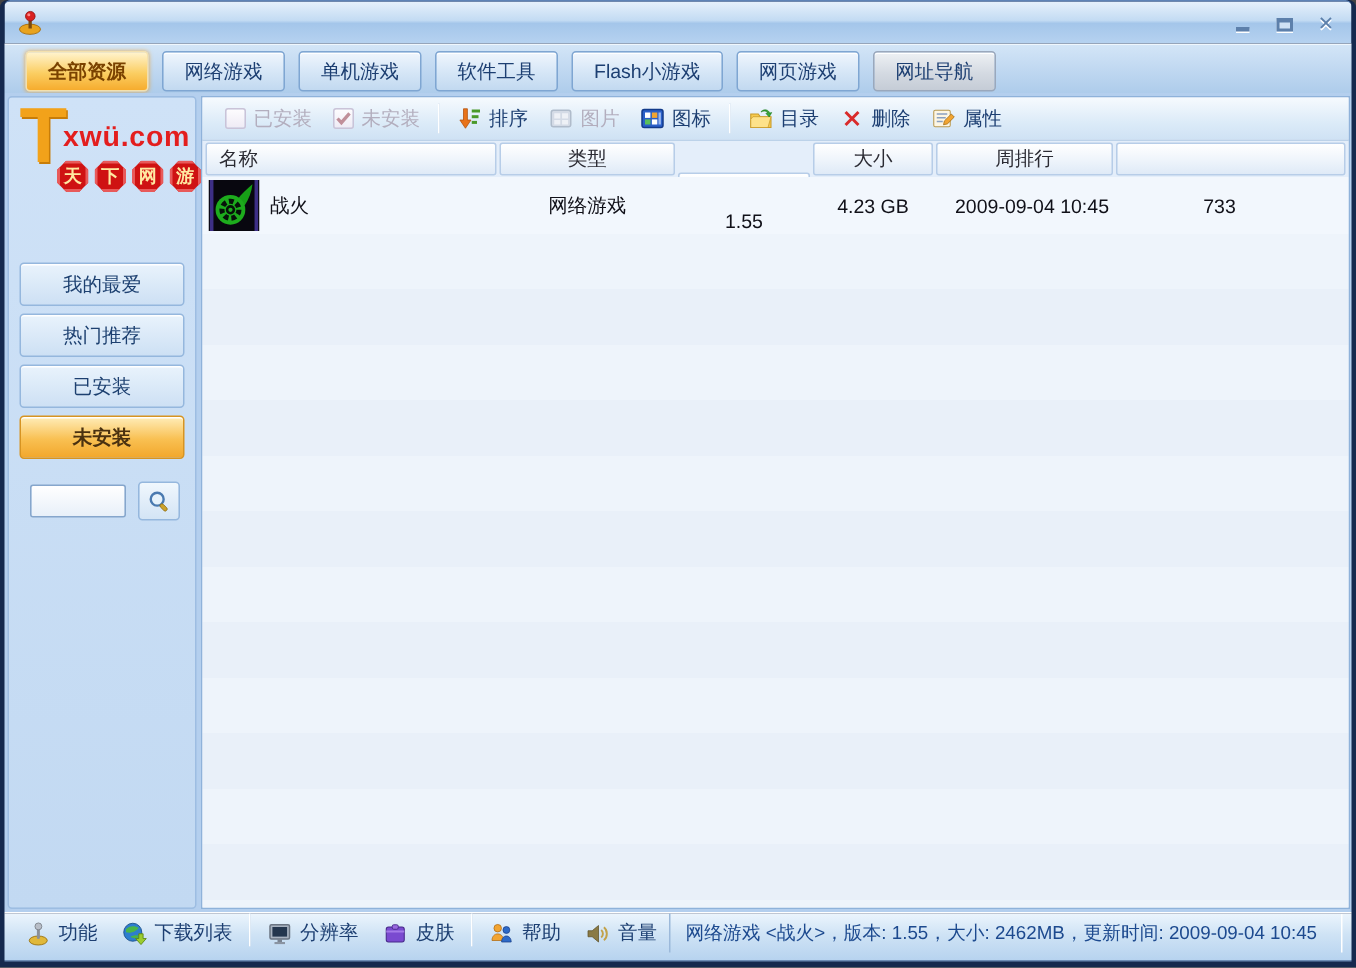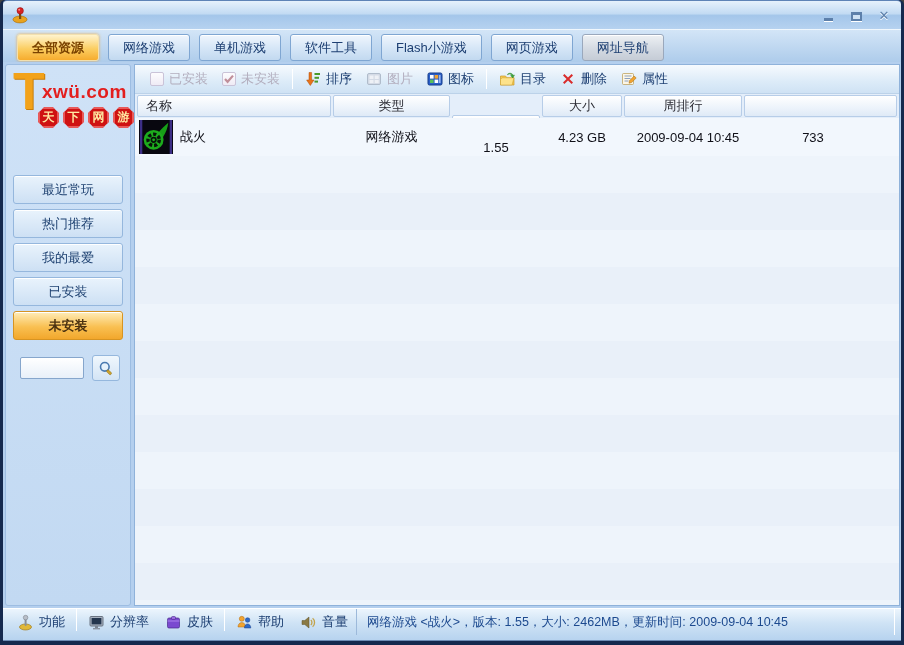--- a/index.html
+++ b/index.html
@@ -193,23 +193,22 @@
         <span class="logo-t">T</span>
         <span class="logo-domain">xwü.com</span>
         <div class="badges">
           <span class="badge">天</span>
           <span class="badge">下</span>
           <span class="badge">网</span>
           <span class="badge">游</span>
         </div>
       </div>
       <div class="nav">
-        <div class="nav-btn">最近常玩</div>
+        <div class="nav-btn">我的最爱</div>
         <div class="nav-btn">热门推荐</div>
-        <div class="nav-btn">我的最爱</div>
         <div class="nav-btn">已安装</div>
         <div class="nav-btn active">未安装</div>
       </div>
       <div class="search-row">
         <input class="search-input" type="text" value="" style="">
         <span class="search-btn">
           <svg class="ticon" viewBox="0 0 16 16">
             <circle cx="6.8" cy="6.8" r="4.3" fill="#e6f2fb" stroke="#4a7ab0" stroke-width="1.6"></circle>
             <rect x="10" y="9.4" width="5.6" height="2.6" rx="1.2" transform="rotate(45 10 9.4)" fill="#cda32b" stroke="#8a6a10" stroke-width=".5"></rect>
           </svg>
@@ -324,20 +323,29 @@
 
   <div class="statusbar">
     <div class="sb-item">
       <svg class="sicon" viewBox="0 0 17 17">
         <ellipse cx="8.5" cy="13" rx="6" ry="3" fill="#e0b83a" stroke="#98700e" stroke-width=".6"></ellipse>
         <rect x="7.6" y="4" width="2" height="8" rx="1" fill="#8a9098"></rect>
         <circle cx="8.6" cy="3.6" r="2.3" fill="#b8bec8" stroke="#70767e" stroke-width=".5"></circle>
       </svg>
       <span>功能</span>
     </div>
+    <div class="sb-item">
+      <svg class="sicon" viewBox="0 0 17 17">
+        <circle cx="7.5" cy="7.5" r="6" fill="#2d7ecf" stroke="#1a4f8a" stroke-width=".6"></circle>
+        <path d="M3 5.5C5 3 9 3 11.5 4.5 10 7 6 8.5 3 7.5z" fill="#4ab54a"></path>
+        <path d="M6 10.5c2 1.5 4.5 1.2 6-.5-1.5-.8-4-.8-6 .5z" fill="#4ab54a"></path>
+        <path d="M11.5 8.5v3.2H9.4l3.6 4 3.5-4h-2.1V8.5z" fill="#9ccc2e" stroke="#5a8a10" stroke-width=".6"></path>
+      </svg>
+      <span>下载列表</span>
+    </div>
     <div class="sb-sep"></div>
     <div class="sb-item">
       <svg class="sicon" viewBox="0 0 17 17">
         <rect x="2" y="2.5" width="13" height="9.5" rx="1" fill="#a8b2c0" stroke="#6a7482"></rect>
         <rect x="3.6" y="4" width="9.8" height="6.4" fill="#24364e"></rect>
         <rect x="7" y="12" width="3" height="2" fill="#7a8492"></rect>
         <rect x="5" y="14" width="7" height="1.4" fill="#8a94a2"></rect>
       </svg>
       <span>分辨率</span>
     </div>

